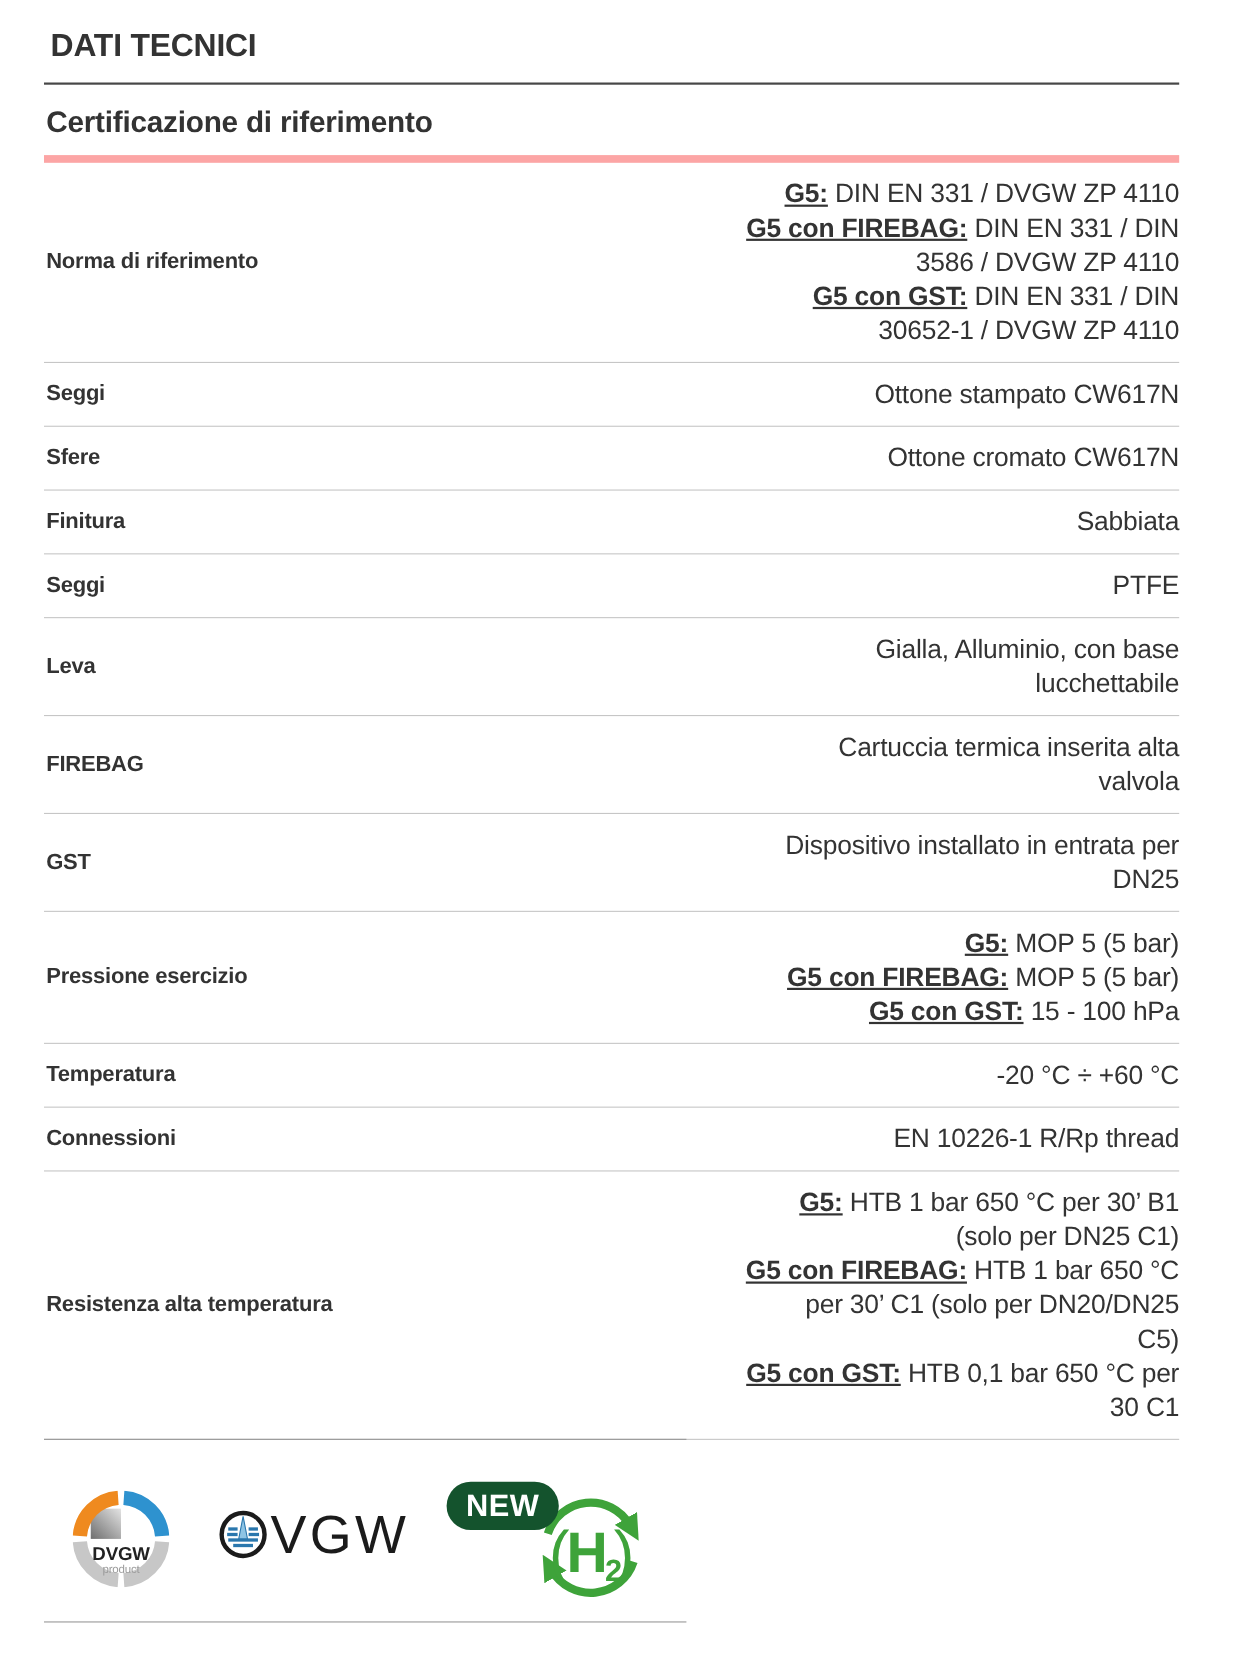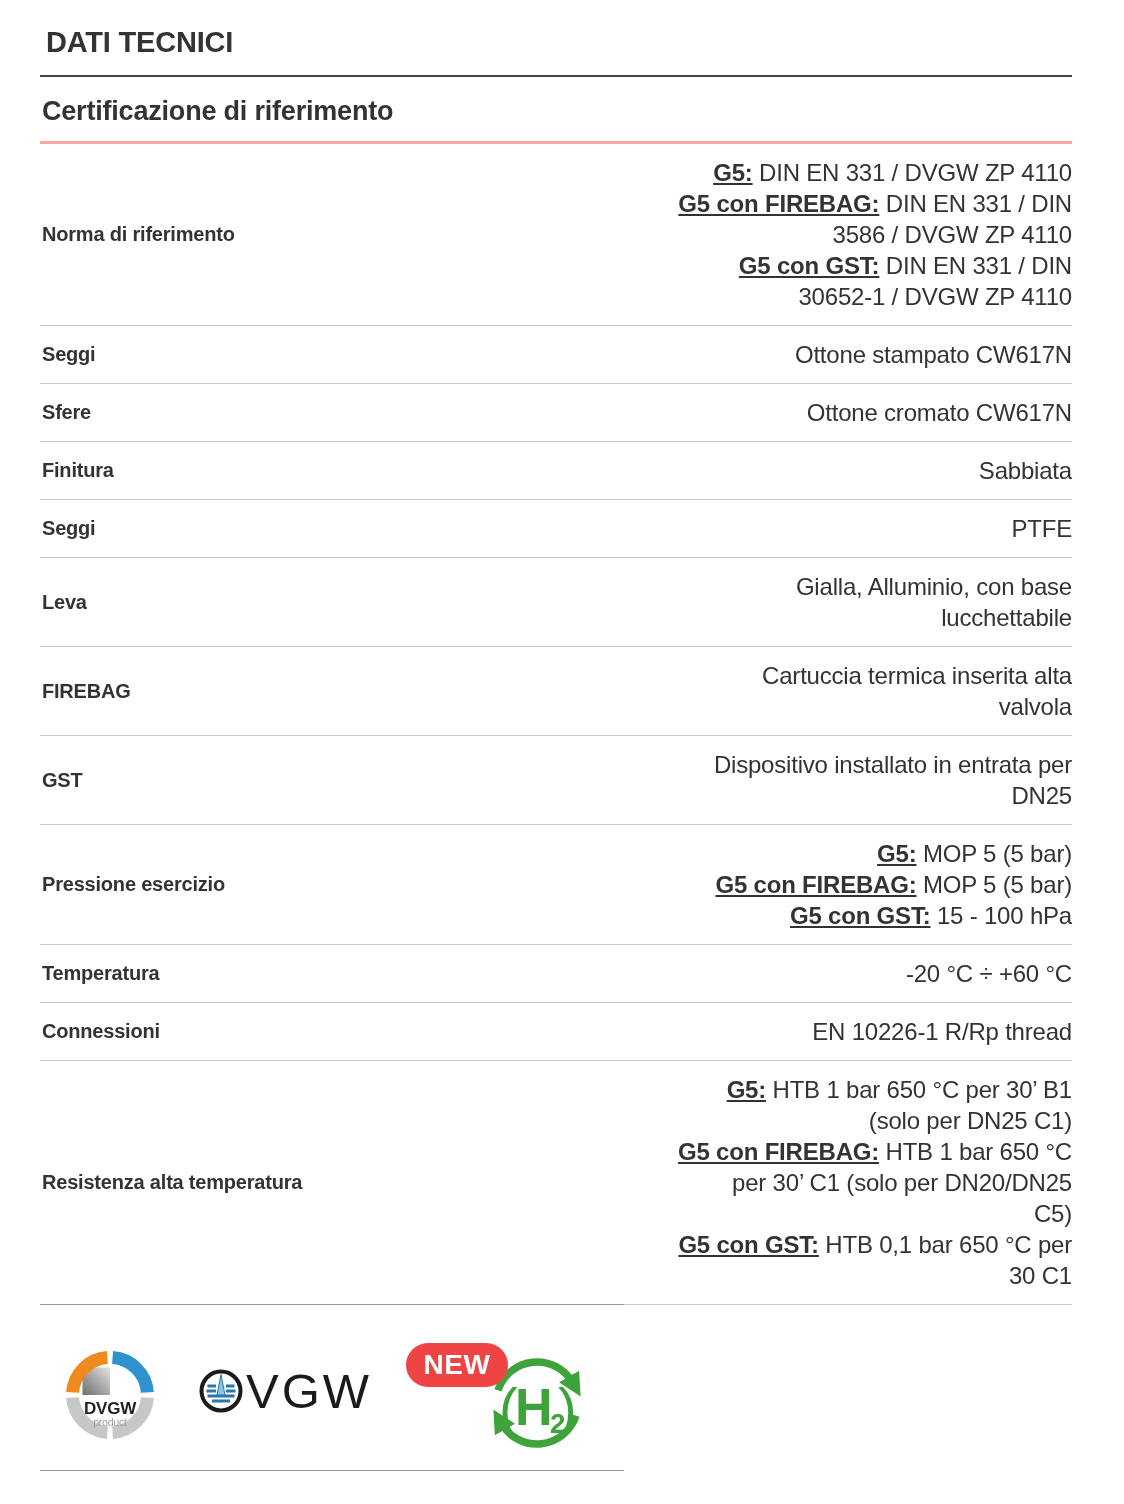--- a/index.html
+++ b/index.html
@@ -25,21 +25,21 @@
     color: #333333;
   }
   .rule-dark {
     border-bottom: 2px solid #474747;
   }
   .section-title {
     font-size: 27px;
     font-weight: 700;
     margin: 0;
     padding: 19px 0 14px 2px;
-    border-bottom: 3px solid #fca5a5;
+    border-bottom: 7px solid #fca5a5;
     color: #333333;
   }
   .spec-table .row {
     display: flex;
     justify-content: space-between;
     align-items: center;
     padding: 13px 0;
     border-bottom: 1px solid #c6c6c6;
   }
   .spec-table .label {
@@ -69,21 +69,21 @@
     border-bottom: 1px solid #989898;
   }
   .dvgw-logo   { position: absolute; left: 26px;  top: 46px; }
   .ovgw-logo   { position: absolute; left: 158px; top: 62px; }
   .new-badge {
     position: absolute;
     left: 366px;
     top: 38px;
     width: 102px;
     height: 44px;
-    background: #ef4444;
+    background: #14532d;
     border-radius: 22px;
     color: #ffffff;
     font-size: 28px;
     font-weight: 700;
     letter-spacing: 0.5px;
     display: flex;
     align-items: center;
     justify-content: center;
     z-index: 2;
   }

